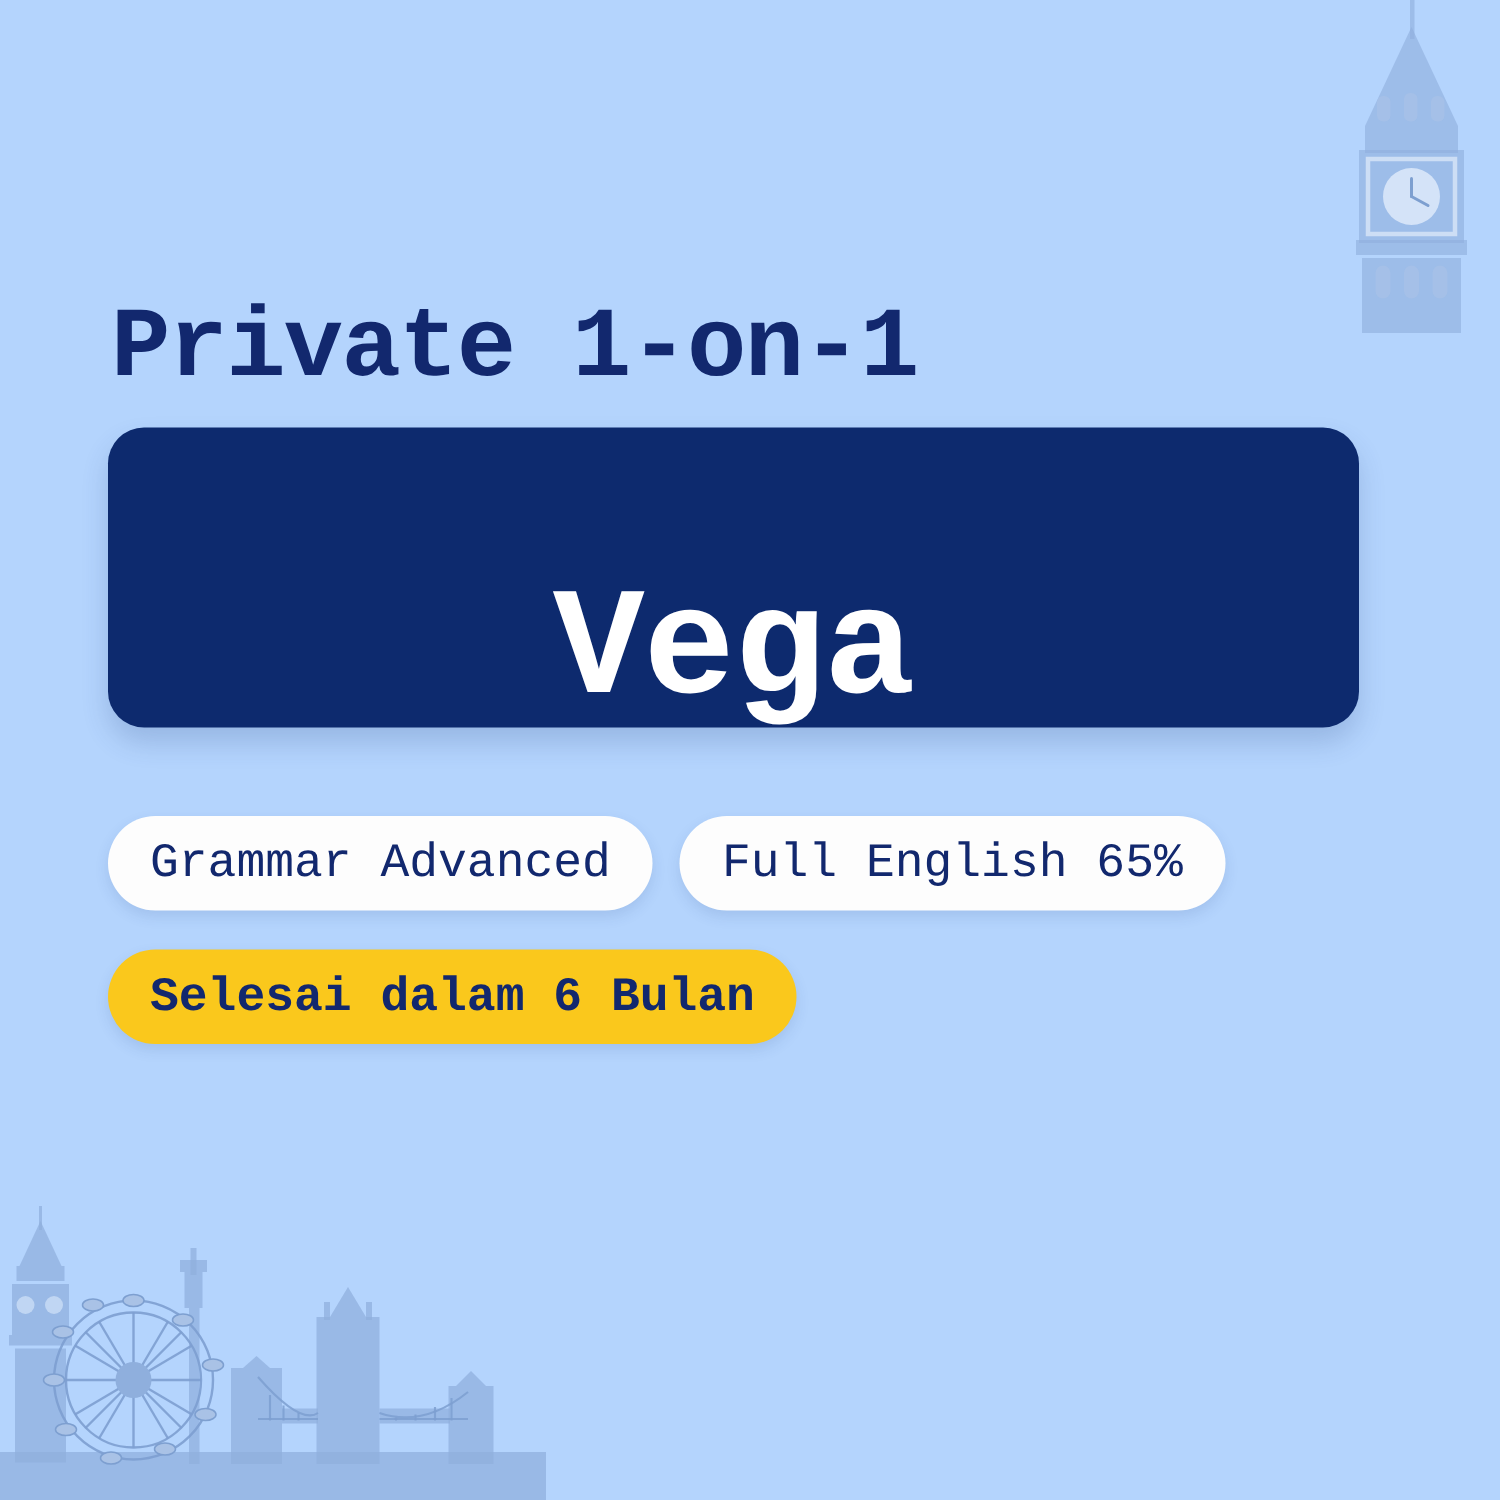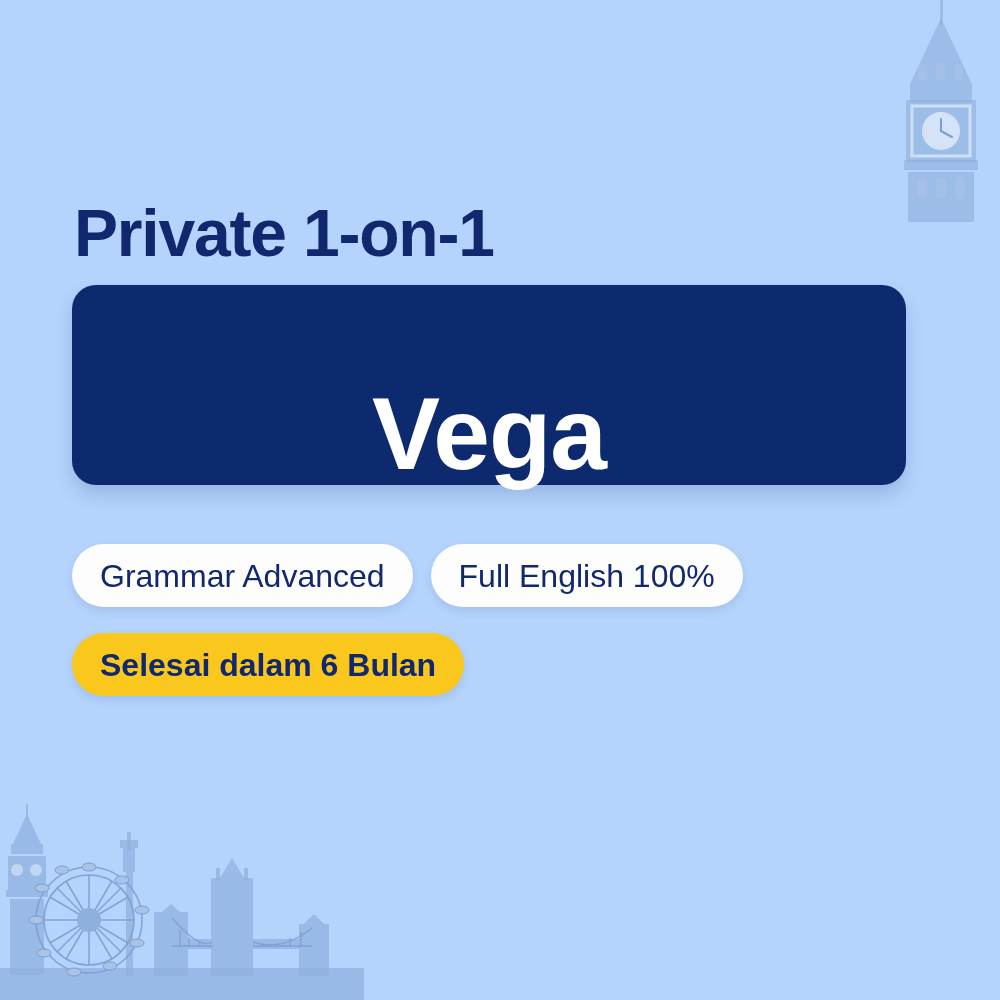--- a/index.html
+++ b/index.html
@@ -12,21 +12,21 @@
     position:relative;width:1000px;height:1000px;
     background:#b4d4fd;overflow:hidden;
   }
 
   
   .deco{position:absolute;pointer-events:none;}
   #bigben-top{top:-8px;right:-10px;width:130px;height:230px;}
   #skyline-bottom{left:-6px;bottom:0;width:370px;height:200px;}
 
   
-  #content{position:absolute;left:0;top:0;width:831px;height:1000px;}
+  #content{position:absolute;left:0;top:0;width:831px;height:1000px;font-family:Liberation Mono, monospace;}
 
   #page-title{
     position:absolute;left:74px;top:156px;
     font-size:66px;font-weight:bold;letter-spacing:-1.2px;
     color:#12286e;line-height:1;white-space:nowrap;
   }
 
   #name-card{
     position:absolute;left:72px;top:285px;width:834px;height:200px;
     background:#0d2a6e;border-radius:24px;
@@ -160,21 +160,21 @@
     <div id="name-card">
       <span id="name-card-label">Vega</span>
     </div>
 
     <div id="feature-list">
         <div class="pill-row">
           <div class="pill light">
             <span>Grammar Advanced</span>
           </div>
           <div class="pill light">
-            <span>Full English 100%</span>
+            <span>Full English 65%</span>
           </div>
         </div>
         <div class="pill-row">
           <div class="pill accent">
             <span>Selesai dalam 6 Bulan</span>
           </div>
         </div>
       </div>
 
   </div>

